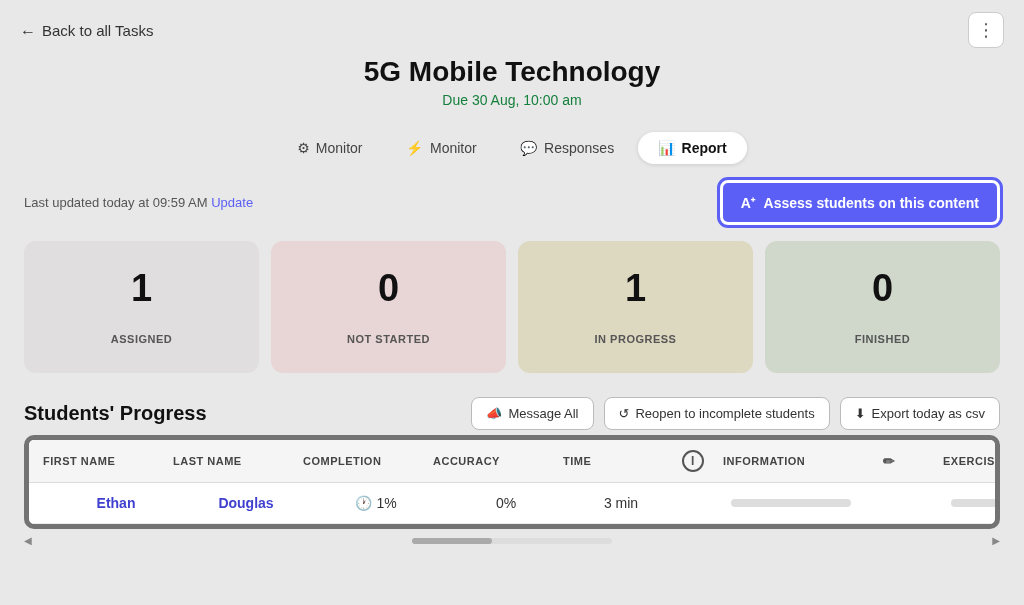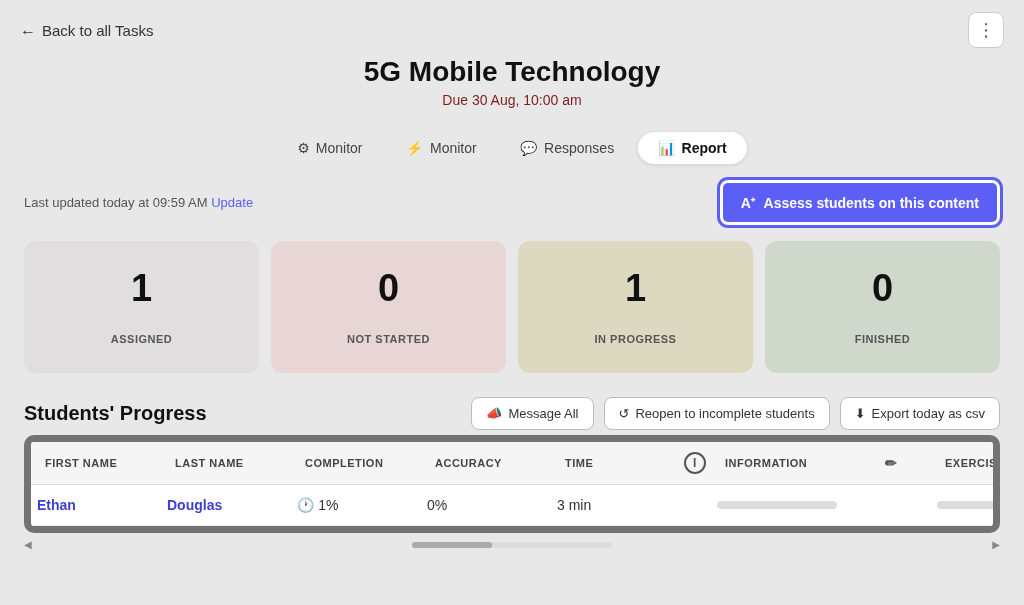--- a/index.html
+++ b/index.html
@@ -46,21 +46,21 @@
       text-align: center;
       padding: 0 20px 16px;
     }
     .page-title {
       font-size: 28px;
       font-weight: 700;
       color: #111;
     }
     .due-date {
       font-size: 14px;
-      color: #7f1d1d;
+      color: #15803d;
       margin-top: 4px;
     }
     .tabs-row {
       display: flex;
       justify-content: center;
       gap: 4px;
       padding: 8px 20px 16px;
     }
     .tab {
       display: flex;
@@ -173,21 +173,22 @@
       background: white;
       font-size: 13px;
       font-weight: 500;
       cursor: pointer;
       color: #333;
     }
     .table-container {
       background: white;
       border-radius: 10px;
       overflow: hidden;
-      border: 7px solid #737373;
+      border: 5px solid #737373;
+      text-align: center;
     }
     .table-header {
       display: grid;
       grid-template-columns: 130px 130px 130px 130px 100px 60px 160px 60px 160px;
       background: #f5f5f5;
       border-bottom: 1px solid #ddd;
       padding: 10px 14px;
       gap: 0;
     }
     .th {
@@ -199,21 +200,21 @@
       display: flex;
       align-items: center;
       gap: 4px;
     }
     .th.info-col {
       justify-content: center;
     }
     .table-row {
       display: grid;
       grid-template-columns: 130px 130px 130px 130px 100px 60px 160px 60px 160px;
-      padding: 12px 6px;
+      padding: 12px 22px;
       border-bottom: 1px solid #eee;
       align-items: center;
     }
     .td {
       font-size: 14px;
       color: #333;
     }
     .td.name-col {
       color: #4040d0;
       font-weight: 600;

